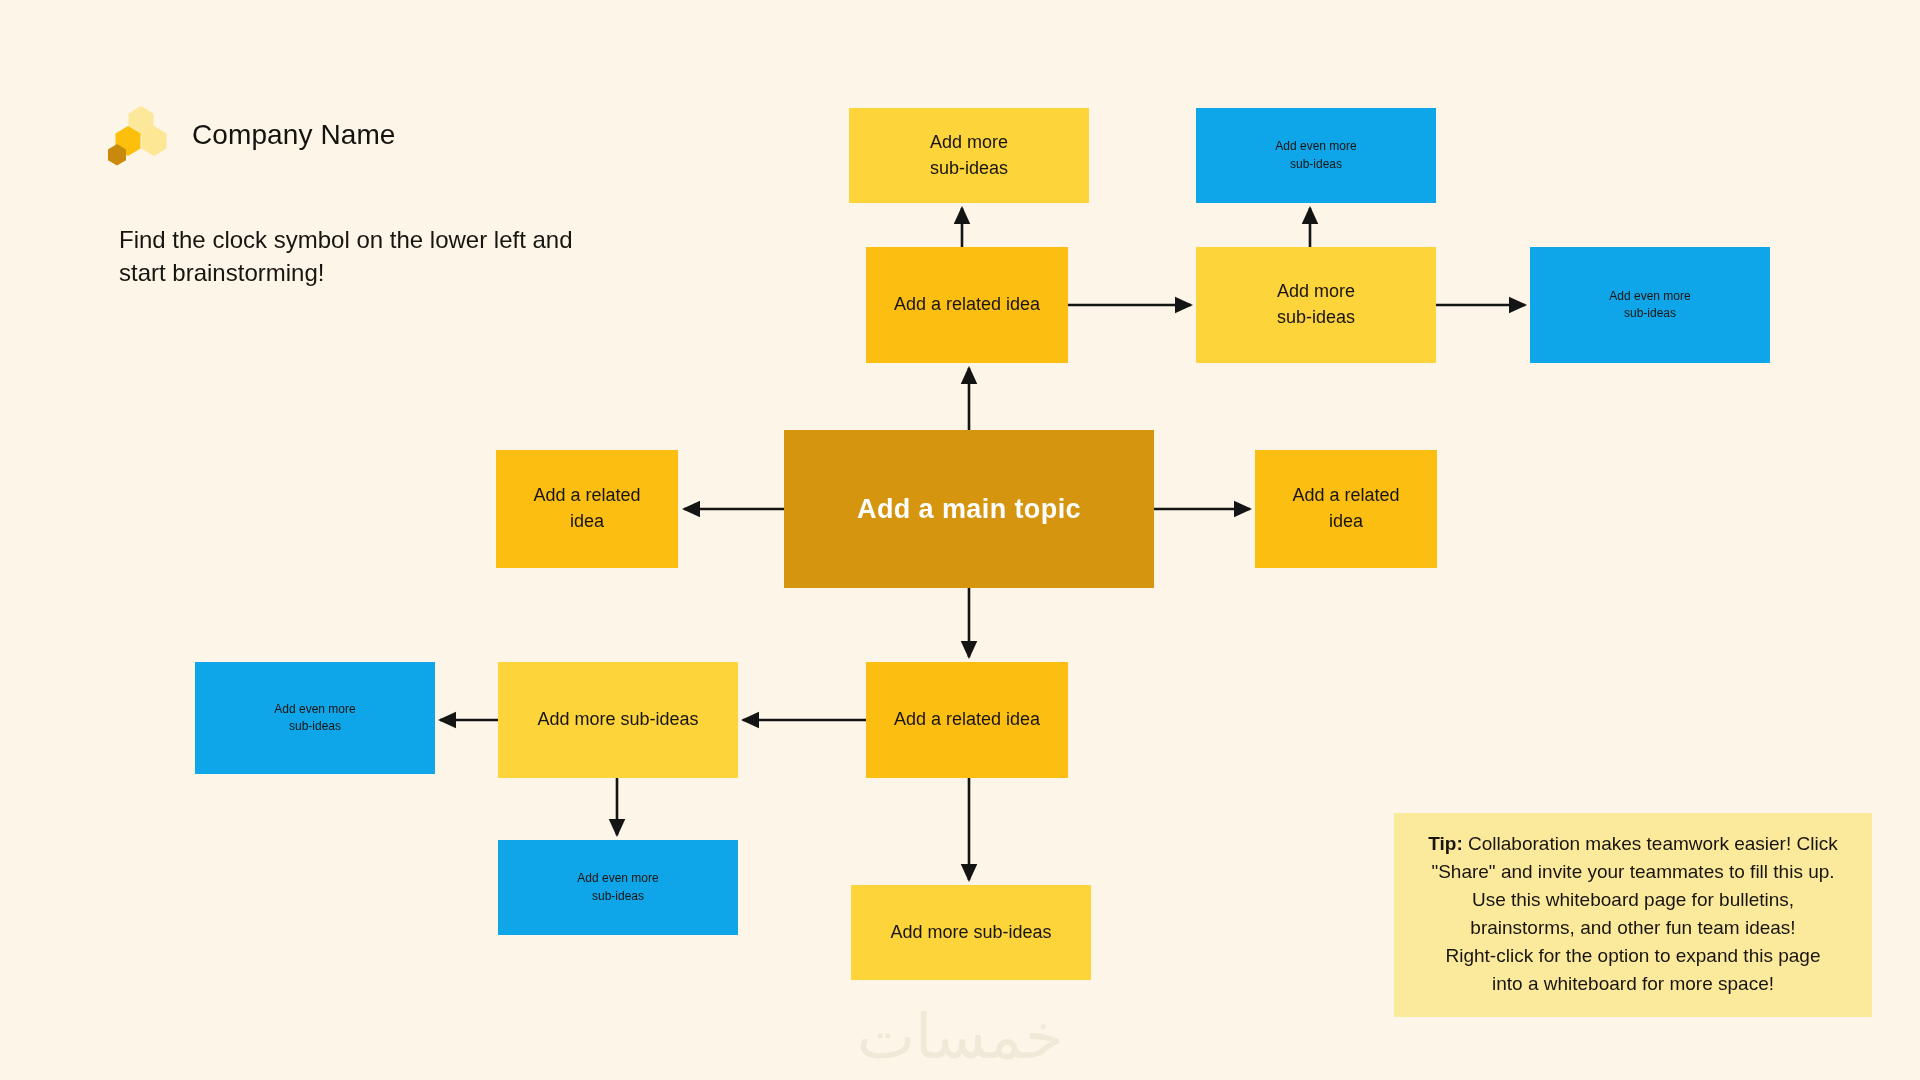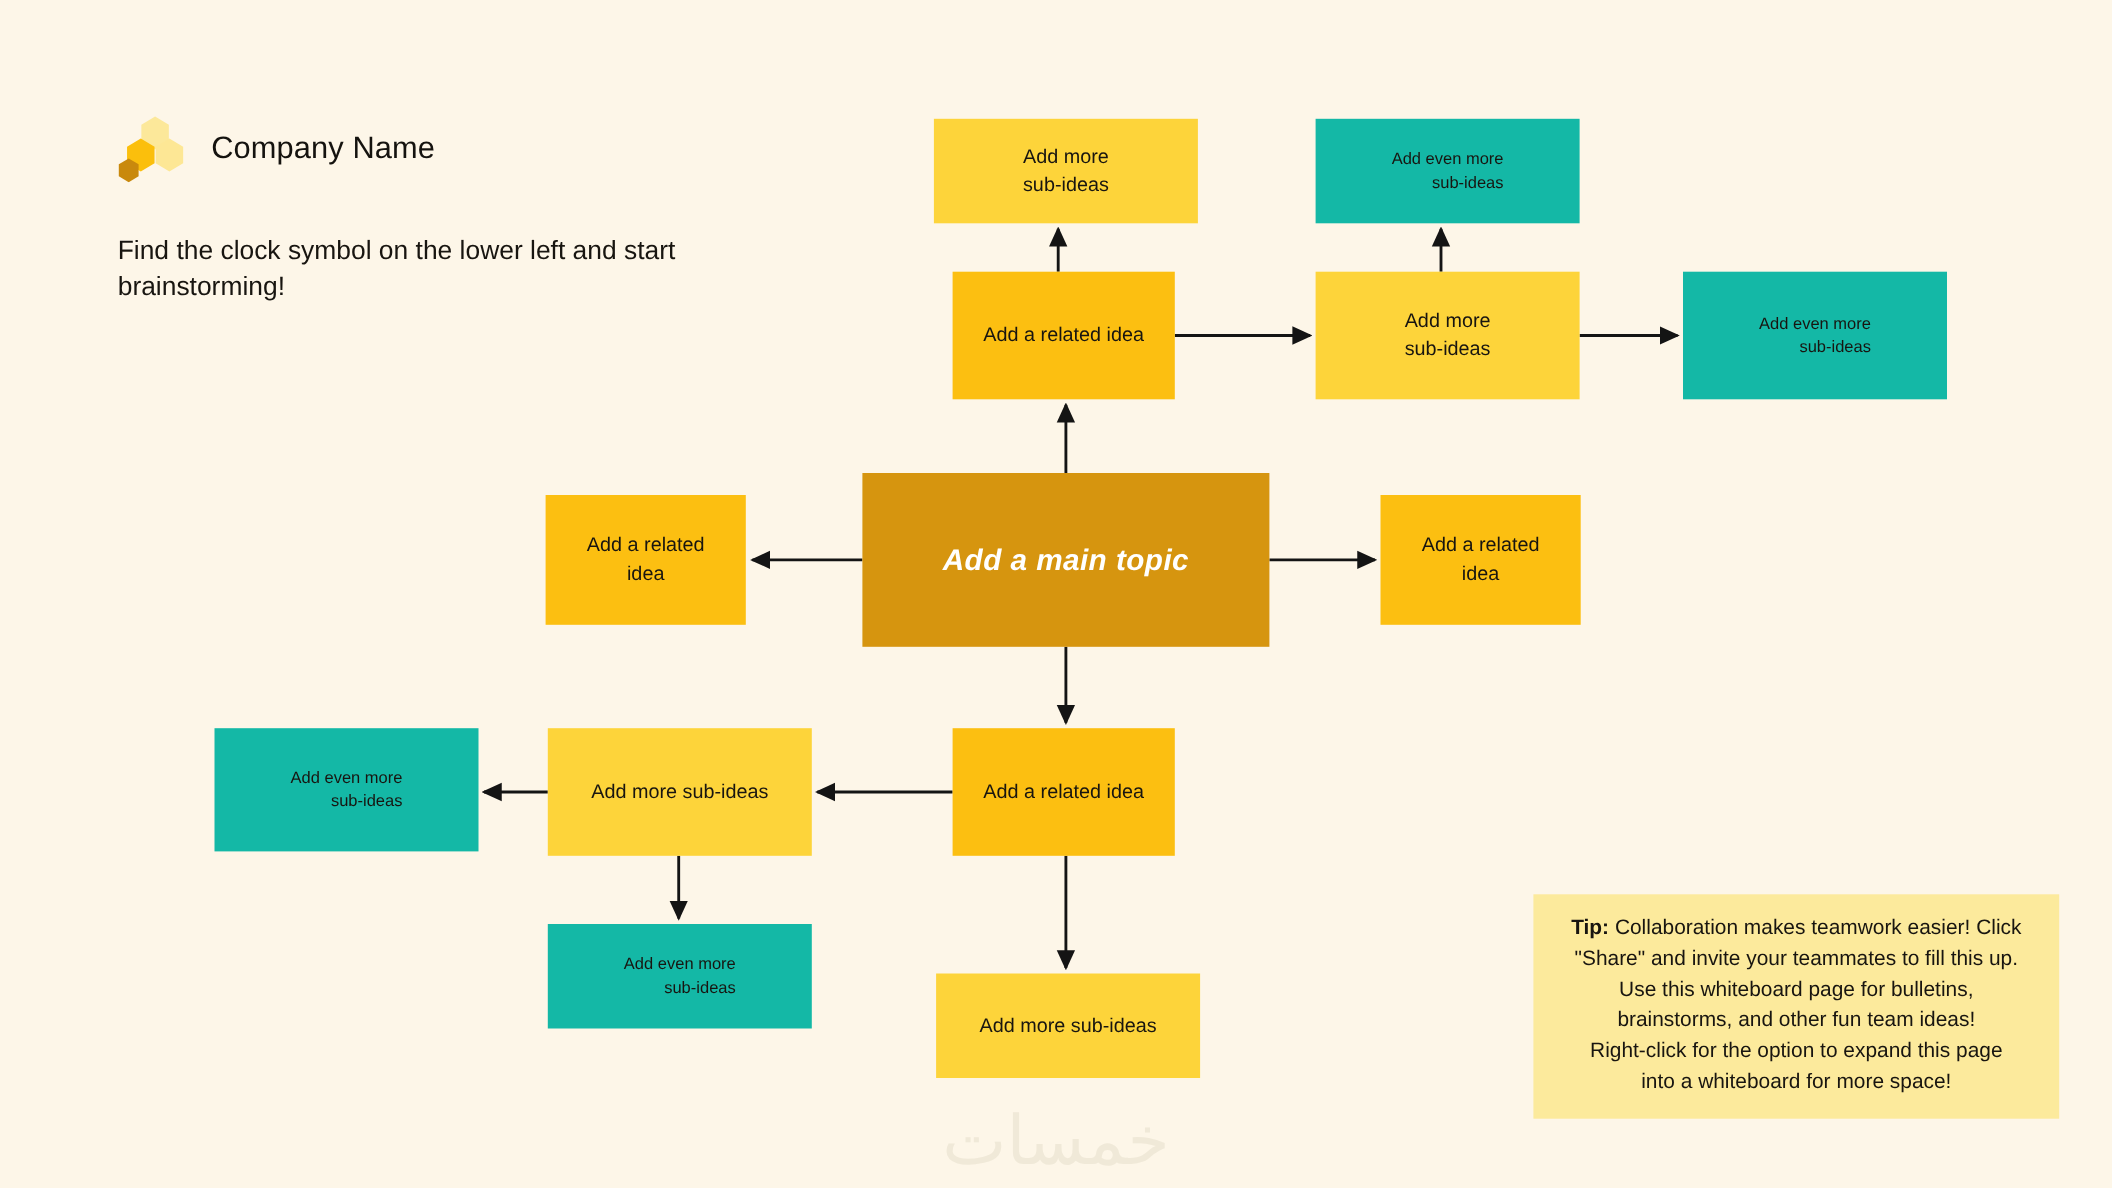--- a/index.html
+++ b/index.html
@@ -58,21 +58,21 @@
     font-size: 27px;
     font-weight: bold;
     color: #100E0B;
     margin: 0 0 9px 0;
     letter-spacing: -0.2px;
   }
   .intro-body {
     font-size: 24px;
     line-height: 1.36;
     color: #181510;
-    margin: 0;
+    margin: 12px;
     font-weight: 400;
   }
 
   
   .node {
     position: absolute;
     box-sizing: border-box;
     display: flex;
     align-items: center;
     justify-content: center;
@@ -84,34 +84,32 @@
   .node-text {
     display: block;
     white-space: pre-line;
   }
   .node.level-main {
     background: #D6950F;
     color: #FFFFFF;
     font-size: 27px;
     font-weight: bold;
     letter-spacing: 0.4px;
-    font-style: italic;
   }
   .node.level-related {
     background: #FCBF11;
     font-size: 18px;
   }
   .node.level-sub {
     background: #FDD43A;
     font-size: 18px;
   }
   .node.level-subsub {
-    background: #14b8a6;
-    font-size: 15px;
-    text-align: right;
+    background: #0ea5e9;
+    font-size: 12px;
   }
 
   
   #connectors {
     position: absolute;
     left: 0;
     top: 0;
     width: 1920px;
     height: 1080px;
     pointer-events: none;

